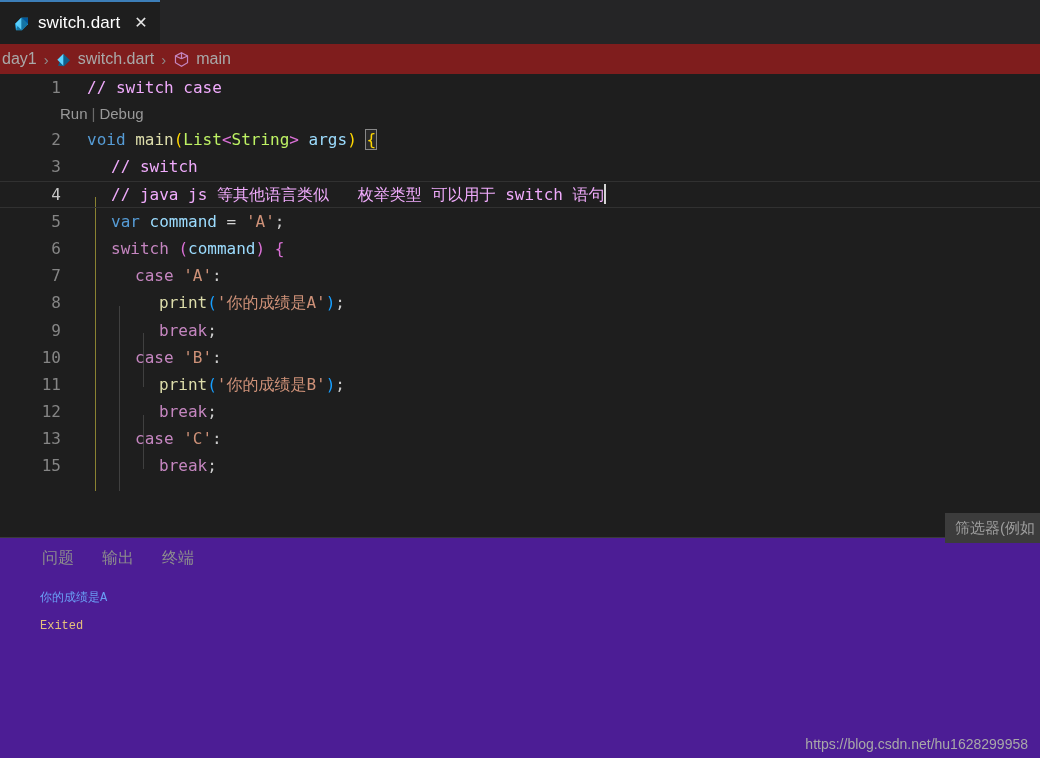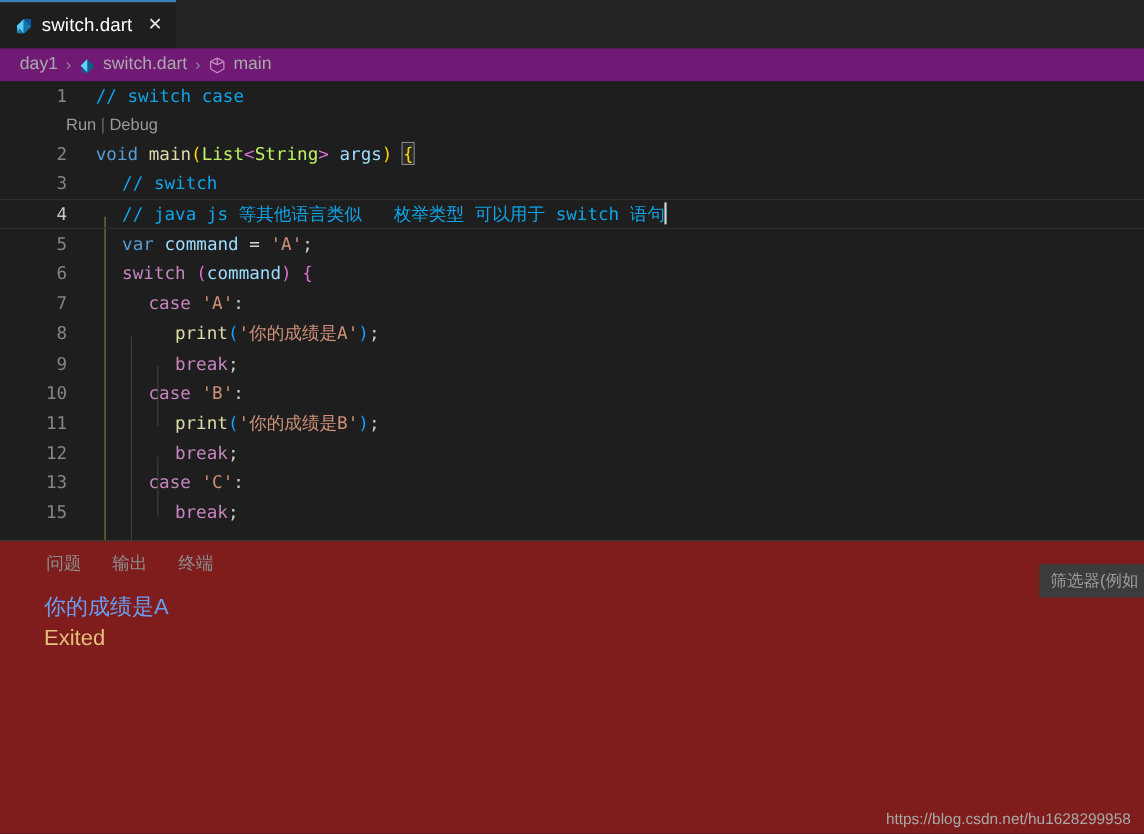--- a/index.html
+++ b/index.html
@@ -53,24 +53,24 @@
     margin-left: 6px;
     line-height: 1;
     cursor: pointer;
   }
   .dart-icon { width: 16px; height: 16px; display: block; }
   .tabbar-rest { flex: 1 1 auto; background: #252526; }
 
   
   .breadcrumb {
     height: 30px;
-    background: #701a75;
-    display: flex;
-    align-items: center;
-    padding-left: 18px;
+    background: #7f1d1d;
+    display: flex;
+    align-items: center;
+    padding-left: 2px;
     gap: 6px;
     font-size: 16px;
     color: #a9a9a9;
     flex: 0 0 auto;
   }
   .crumb { display: flex; align-items: center; gap: 6px; }
   .crumb-sep { color: #8d8d8d; font-size: 15px; padding: 0 1px; }
   .cube-icon { width: 17px; height: 17px; display: block; }
 
   
@@ -130,21 +130,21 @@
   .iguide {
     position: absolute;
     width: 1px;
     top: 0;
     bottom: 0;
   }
   .iguide.active { background: #8a8231; }
   .iguide.plain  { background: #404040; }
 
   
-  .t-comment { color: #0ea5e9; }
+  .t-comment { color: #f0abfc; }
   .t-keyword { color: #569cd6; }
   .t-ctrl    { color: #c586c0; }
   .t-fn      { color: #dcdcaa; }
   .t-type    { color: #bef264; }
   .t-var     { color: #9cdcfe; }
   .t-str     { color: #ce9178; }
   .t-punct   { color: #cccccc; }
   .t-paren-y { color: #ffd700; }
   .t-paren-p { color: #da70d6; }
   .t-paren-b { color: #179fff; }
@@ -158,24 +158,25 @@
     width: 2px;
     height: 20px;
     background: #d4d4d4;
     vertical-align: -4px;
     margin-left: -1px;
   }
 
   
   .panel {
     flex: 1 1 auto;
-    background: #7f1d1d;
+    background: #4c1d95;
     border-top: 1px solid #3a3a3a;
     position: relative;
     overflow: hidden;
+    margin-top: 46px;
   }
   .panel-tabs {
     height: 40px;
     display: flex;
     align-items: flex-end;
     padding: 0 0 0 28px;
     gap: 0;
     position: relative;
   }
   .ptab {
@@ -207,22 +208,22 @@
     align-items: center;
     padding-left: 9px;
   }
   .filter-box .ph {
     color: #9d9d9d;
     font-size: 15px;
     white-space: nowrap;
   }
   .console-out {
     padding: 6px 0 0 40px;
-    font-family: Liberation Sans, sans-serif;
-    font-size: 20px;
+    font-family: Liberation Mono, monospace;
+    font-size: 12px;
     line-height: 28px;
   }
   .out-blue   { color: #6a9ef5; }
   .out-yellow { color: #e5c07b; }
 
   .watermark {
     position: absolute;
     right: 12px;
     bottom: 6px;
     font-size: 14px;

